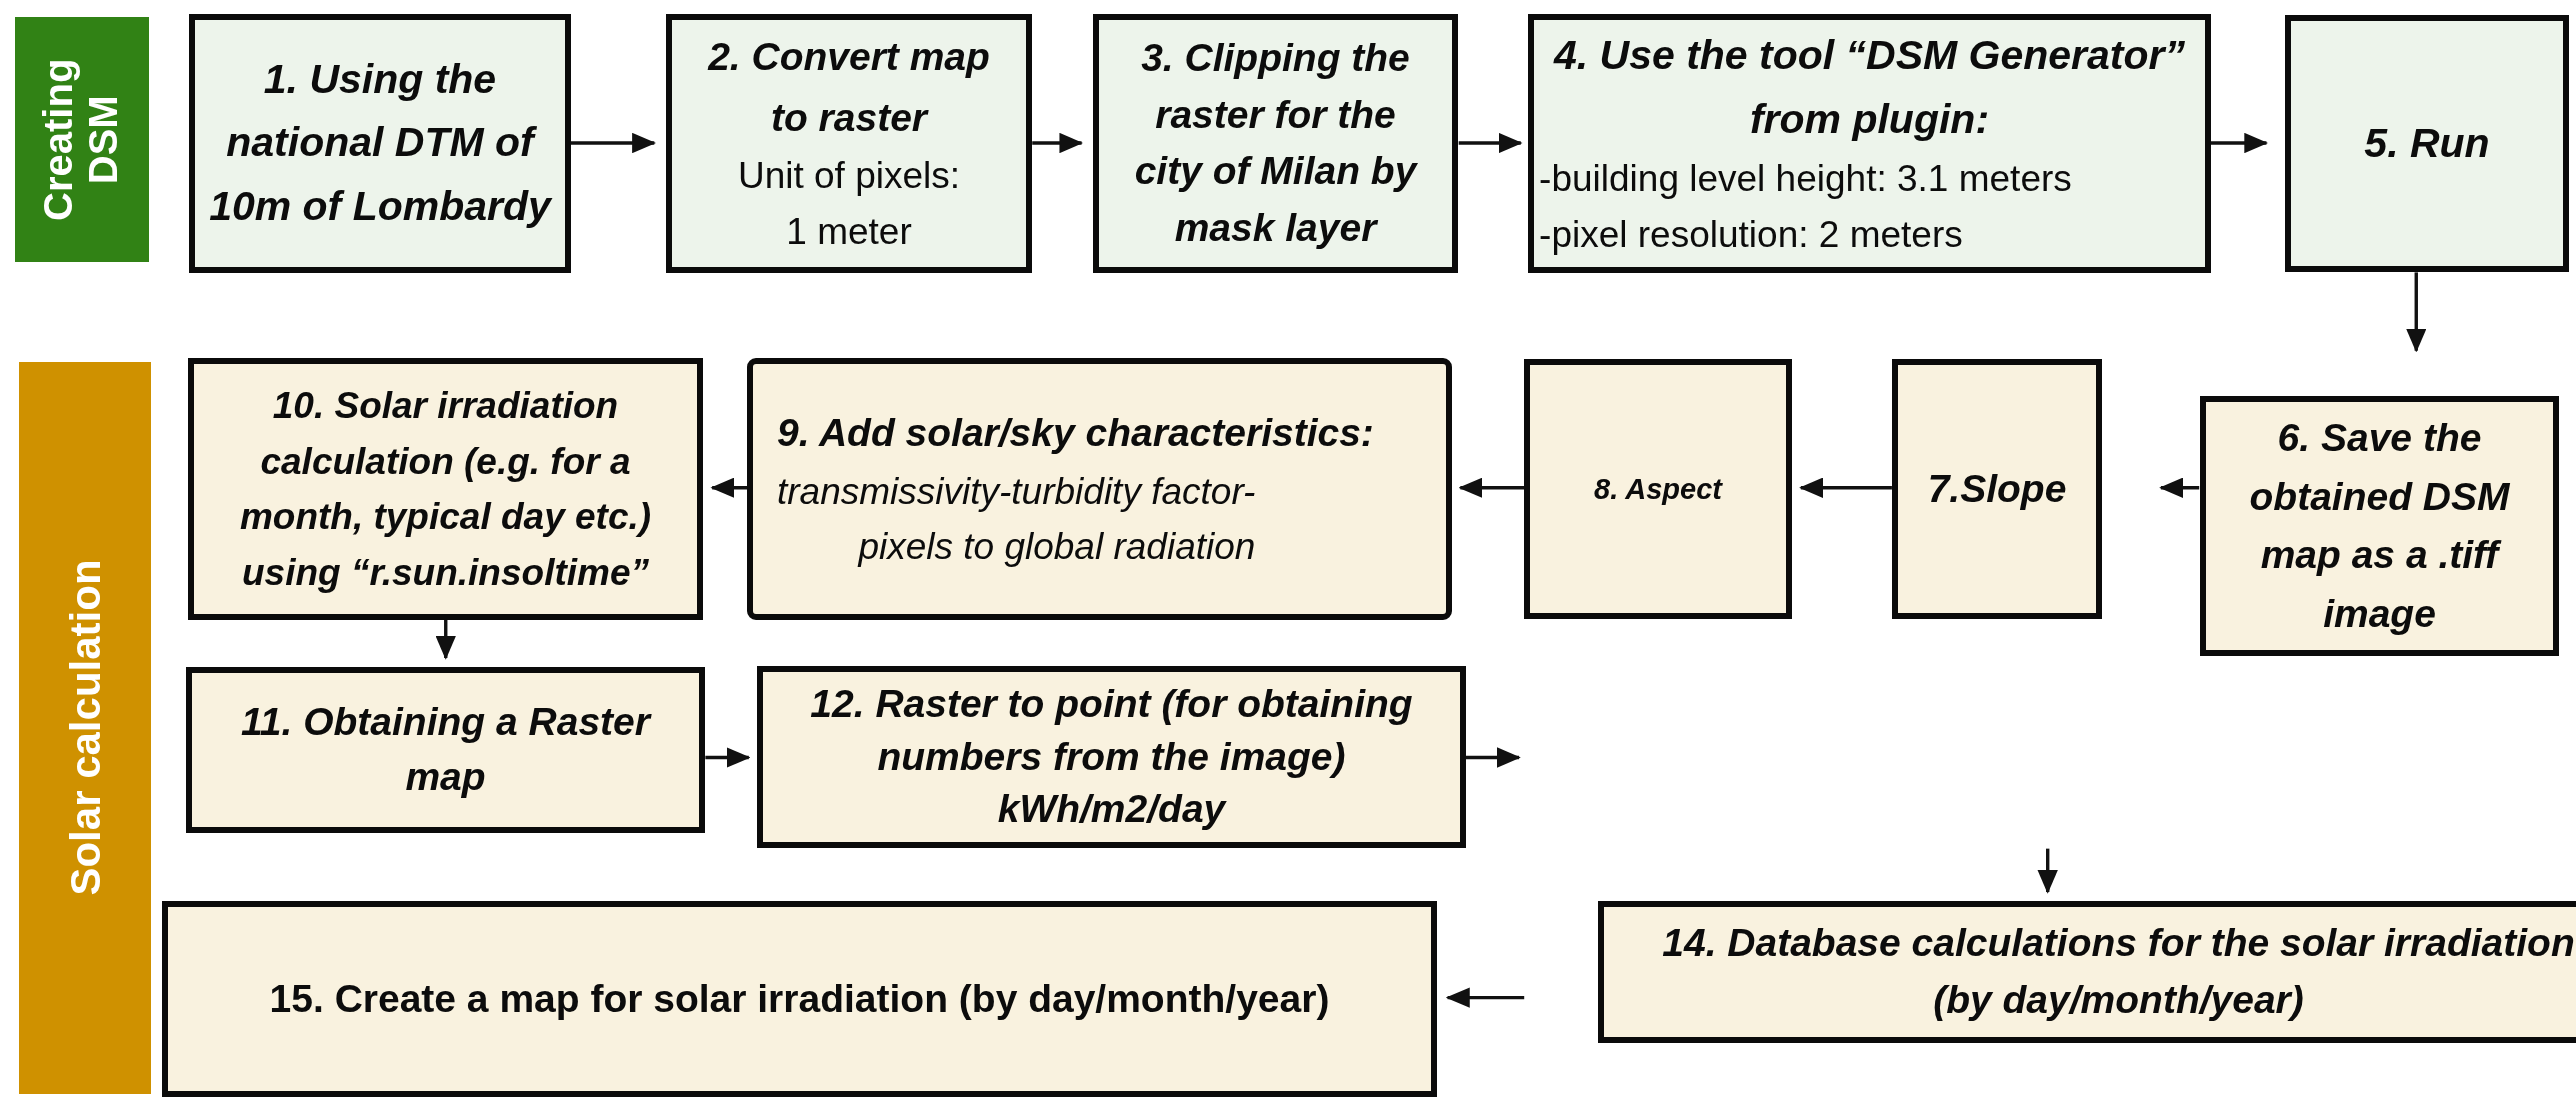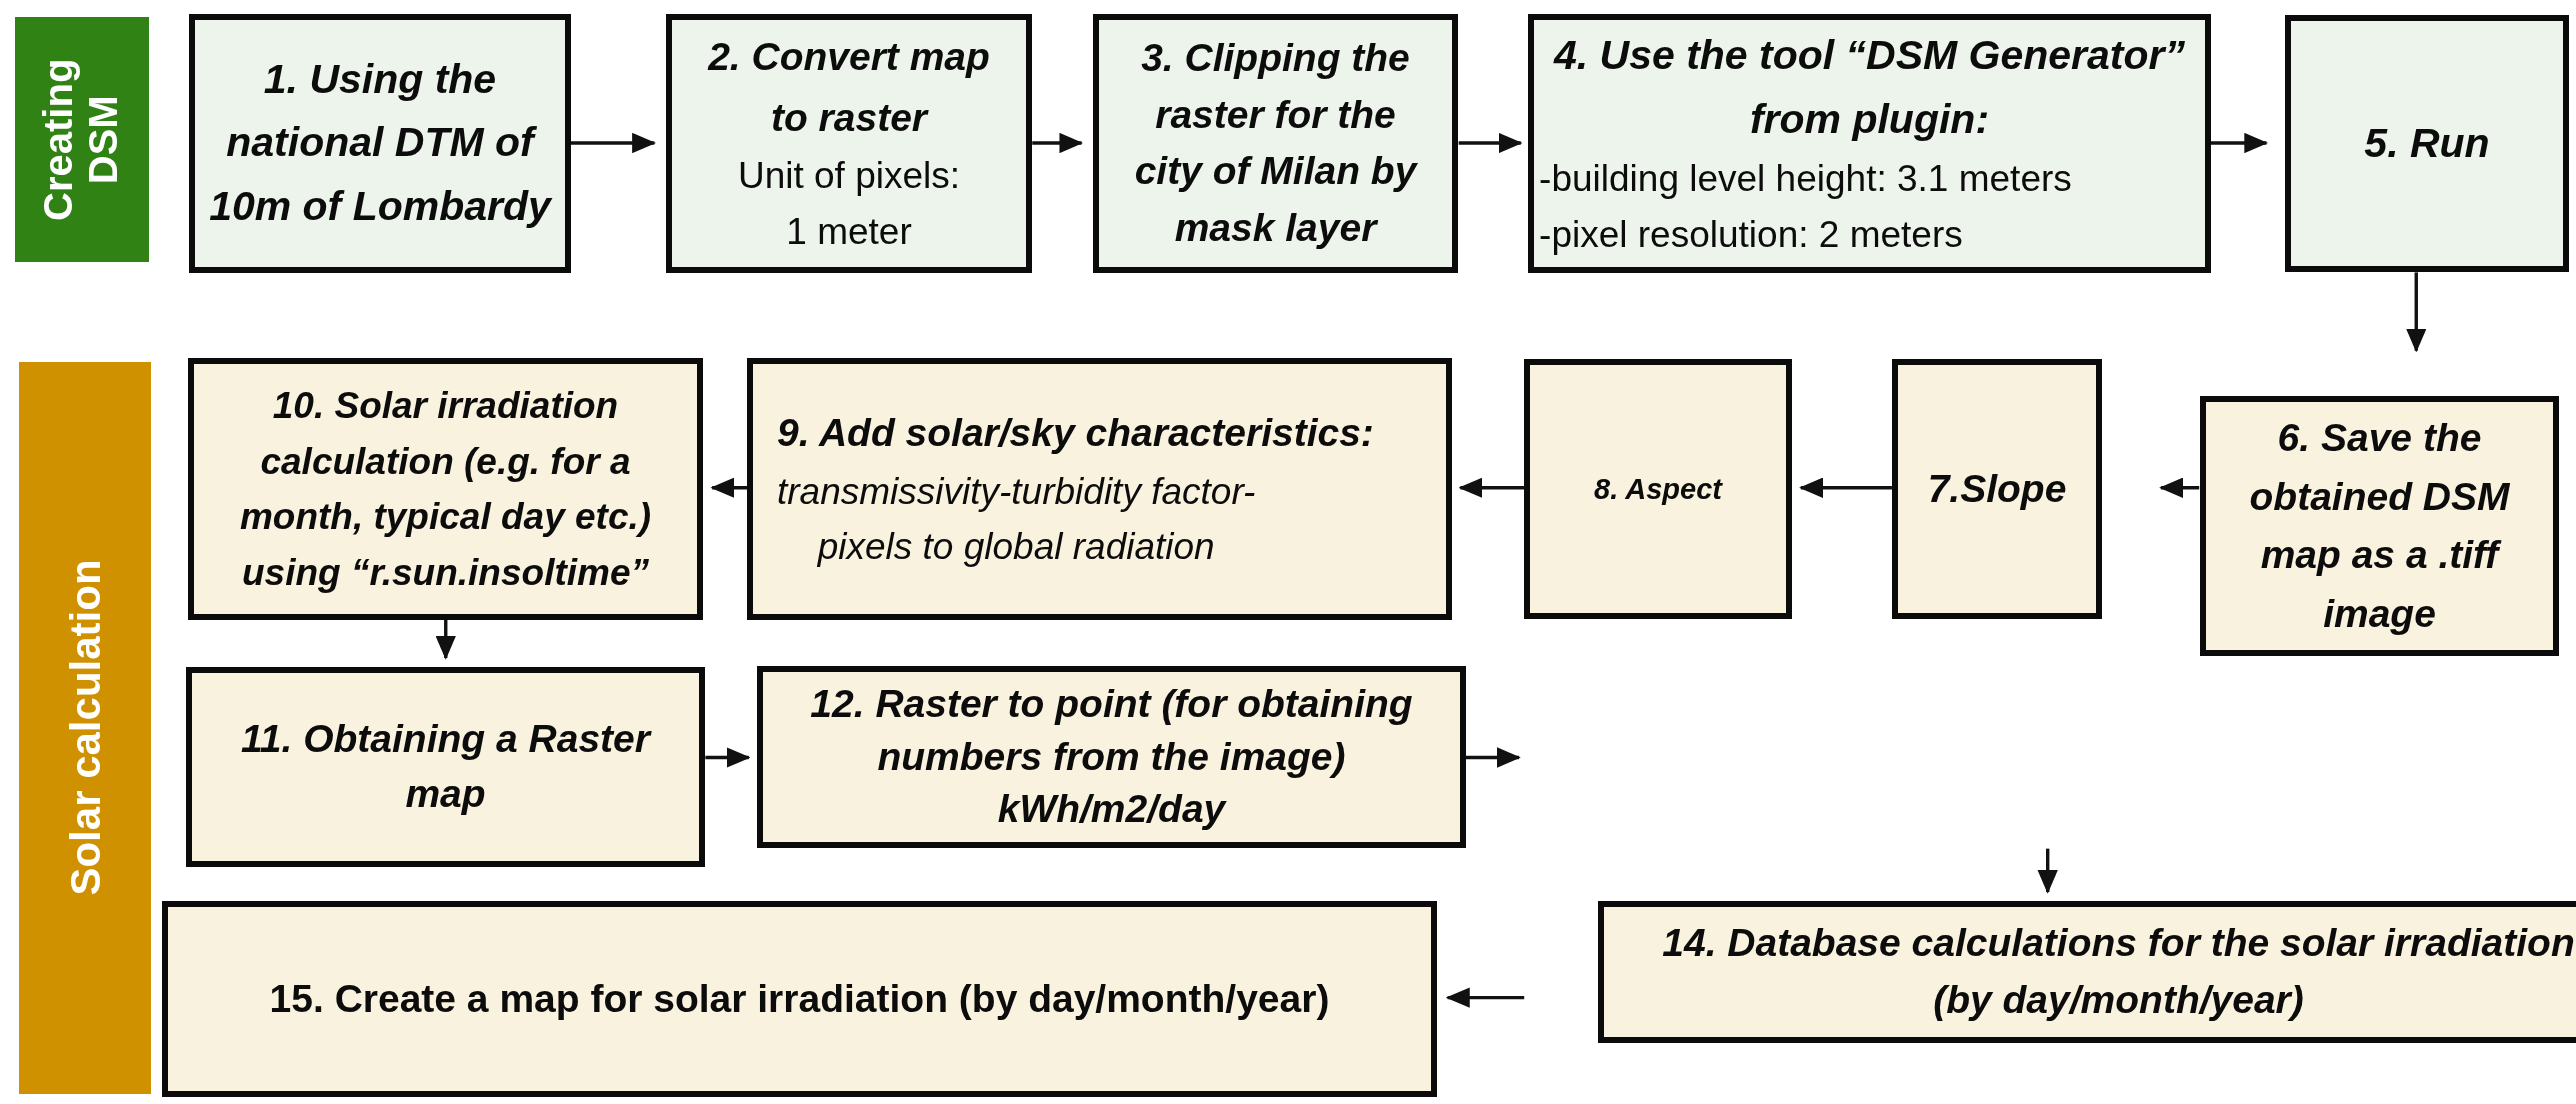--- a/index.html
+++ b/index.html
@@ -25,21 +25,21 @@
     border:6px solid #0b0b0b;
     box-sizing:border-box;
     display:flex;flex-direction:column;justify-content:center;align-items:center;
     text-align:center;color:#0c0c0c;
   }
   .box.dsm{background:#edf4eb;}
   .box.solar{background:#f9f2df;}
   .title{font-weight:bold;font-style:italic;white-space:pre-line;line-height:1.55;}
   .sub{font-weight:normal;font-style:normal;white-space:pre-line;line-height:1.5;}
   .sub.it{font-style:italic;}
-  .left{align-items:flex-start;text-align:center;}
+  .left{align-items:flex-start;text-align:right;border-radius:9px;}
   .upright .title{font-style:normal;}
 </style>
 </head>
 <body>
 
 <div class="canvas">
 
   <svg class="arrows" width="2576" height="1104" viewBox="0 0 3025 1297">
     <defs>
       <marker id="ah" markerUnits="userSpaceOnUse" markerWidth="28" markerHeight="24" refX="26" refY="12" orient="auto">
@@ -121,21 +121,21 @@
 pixels to global radiation</div>
   </div>
 
   <div class="box solar" style="left:188px;top:358px;width:515px;height:262px;font-size:37px;">
     <div class="title" style="line-height:1.5;">10. Solar irradiation
 calculation (e.g. for a
 month, typical day etc.)
 using “r.sun.insoltime”</div>
   </div>
 
-  <div class="box solar" style="left:186px;top:667px;width:519px;height:200px;font-size:39px;">
+  <div class="box solar" style="left:186px;top:667px;width:519px;height:166px;font-size:39px;">
     <div class="title" style="line-height:1.4;">11. Obtaining a Raster
 map</div>
   </div>
 
   <div class="box solar" style="left:757px;top:666px;width:709px;height:182px;font-size:39px;">
     <div class="title" style="line-height:1.35;">12. Raster to point (for obtaining
 numbers from the image)
 kWh/m2/day</div>
   </div>
 

